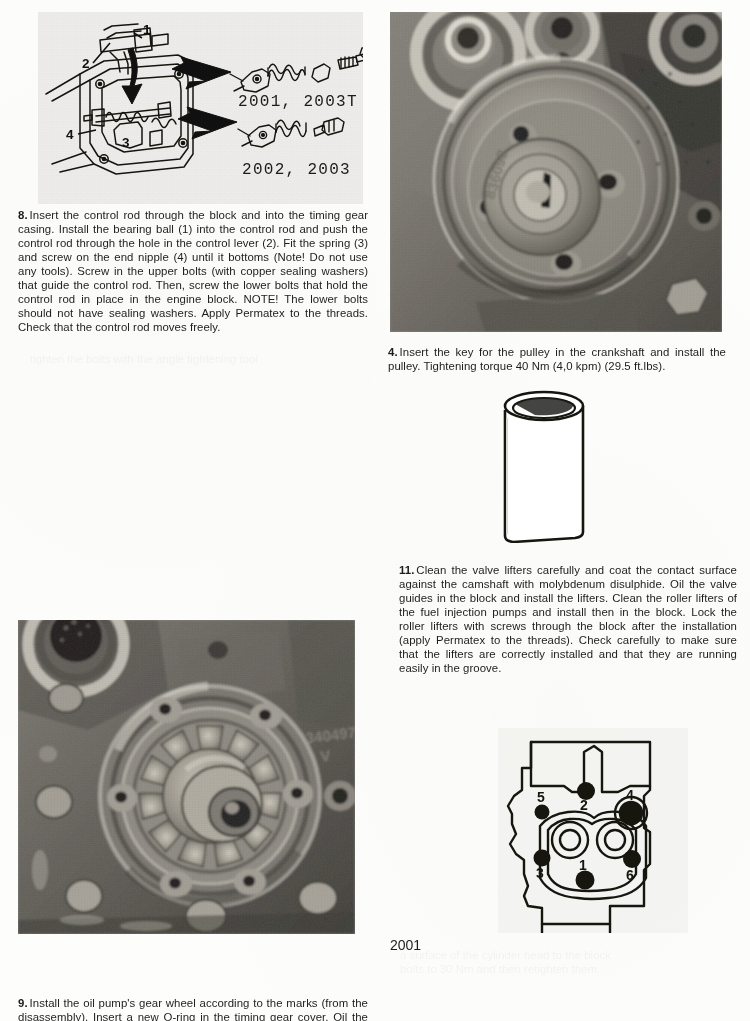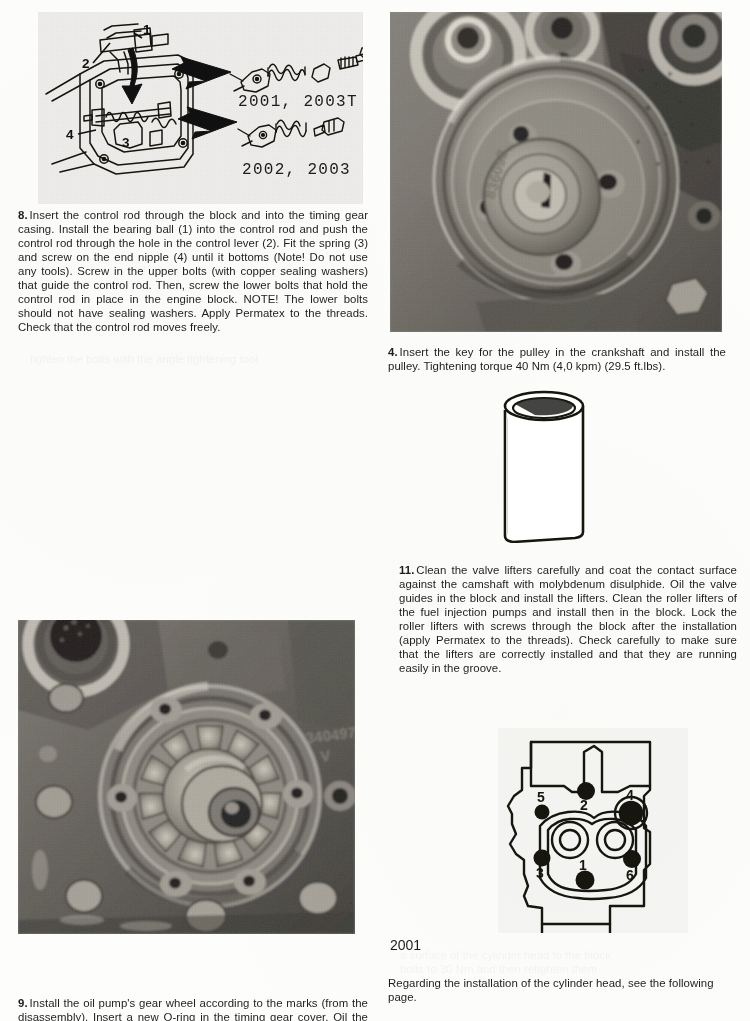--- a/index.html
+++ b/index.html
@@ -573,21 +573,20 @@
       </g>
     </svg>
   </div>
 
   <div class="body-text" style="left:18px; top:996px; width:350px;">
     <b class="step-num">9.</b><span>Install the oil pump's gear wheel according to the marks (from the disassembly). Insert a new O-ring in the timing gear cover. Oil the gear wheel and fit the cover using a new sealing ring.</span>
   </div>
 
   <div class="cap-label" style="left:390px; top:937px;">2001</div>
 
-  <div class="body-text" style="left:388px; top:976px; width:338px; text-align:left;">Regarding the installation of the cylinder head, see the following page.</div>
 
   <div class="ghost" style="left:400px; top:948px; width:330px;">
     a surface of the cylinder head to the block<br>bolts to 30 Nm and then retighten them
   </div>
   <div class="ghost" style="left:30px; top:352px; width:330px;">
     tighten the bolts with the angle tightening tool
   </div>
 
 </div>
 

